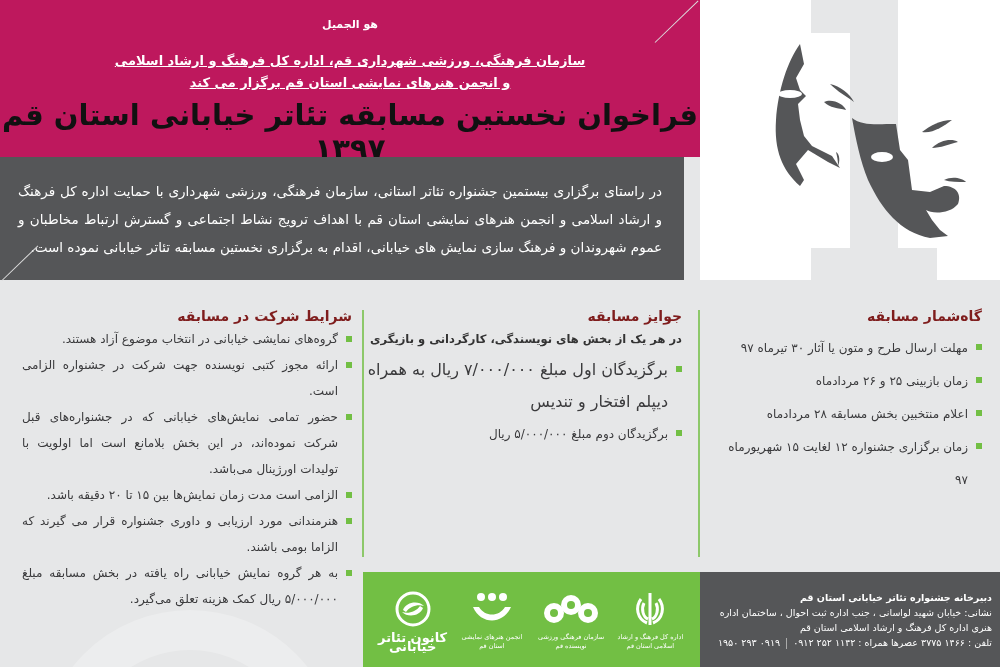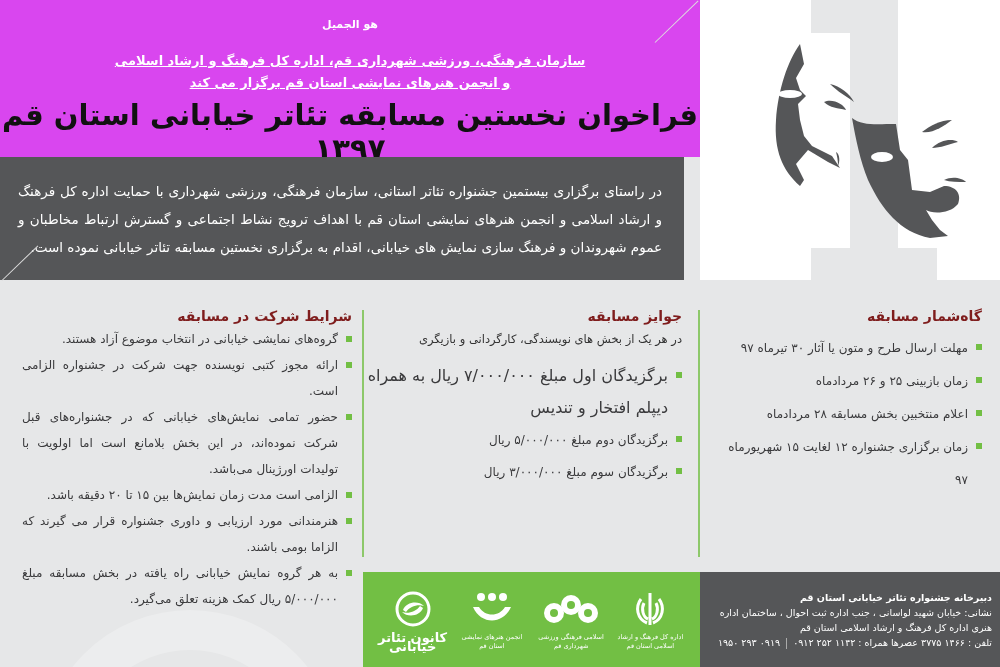--- a/index.html
+++ b/index.html
@@ -6,21 +6,21 @@
     html, body { width: 1000px; height: 667px; overflow: hidden; }
     body {
       position: relative;
       background: #e6e7e8;
       font-family: "DejaVu Sans", sans-serif;
       direction: rtl;
       color: #3a3a3c;
     }
     .top-green {
       position: absolute; left: 0; top: 0; width: 700px; height: 157px;
-      background: #d946ef;
+      background: #be185d;
       text-align: center;
       color: #fff;
     }
     .motto { position: absolute; top: 18px; left: 0; right: 0; font-size: 11px; font-weight: bold; }
     .organizers { position: absolute; top: 50px; left: 0; right: 0; font-size: 13px; font-weight: bold; line-height: 22px; text-decoration: underline; }
     .main-title {
       position: absolute; top: 98px; left: 0; right: 0;
       font-size: 29px; font-weight: bold; color: #111; letter-spacing: -0.5px;
     }
     .intro-band {
@@ -40,21 +40,21 @@
     .art .bar1 { position: absolute; left: 111px; top: 0; width: 87px; height: 280px; background: #e6e7e8; }
     .art .bar2 { position: absolute; left: 111px; top: 248px; width: 126px; height: 32px; background: #e6e7e8; }
     .art .bar3 { position: absolute; left: 111px; top: 33px; width: 39px; height: 215px; background: #fff; }
     .art svg { position: absolute; left: 0; top: 0; }
     .content {
       position: absolute; left: 0; top: 280px; width: 1000px; height: 292px;
     }
     .col { position: absolute; top: 0; height: 292px; padding-top: 28px; }
     .col-divider { position: absolute; top: 30px; width: 2px; height: 247px; background: #8dc86a; }
     .col h3 { color: #7f1d1d; font-size: 14px; font-weight: bold; margin-bottom: 8px; }
-    .col .sub { font-size: 11.5px; font-weight: normal; color: #333; margin-bottom: 14px; }
+    .col .sub { font-size: 11.5px; font-weight: bold; color: #333; margin-bottom: 8px; }
     .col ul { list-style: none; }
     .col li { font-size: 12px; line-height: 30px; color: #3a3a3c; position: relative; padding-right: 14px; }
     .col li::before {
       content: ""; position: absolute; right: 0; top: 12px; width: 6px; height: 6px; background: #72bf44;
     }
     .col.c3 li { line-height: 26px; text-align: justify; }
     .col.c3 li::before { top: 10px; }
     .footer-green {
       position: absolute; left: 363px; top: 572px; width: 337px; height: 95px; background: #72bf44;
       display: flex; flex-direction: row; justify-content: space-around; align-items: center; padding: 0 10px;
@@ -124,21 +124,20 @@
     </ul>
   </div>
   <div class="col-divider" style="left:698px;"></div>
 
   <div class="col c2" style="right:318px;width:320px;">
     <h3>جوایز مسابقه</h3>
     <div class="sub">در هر یک از بخش های نویسندگی، کارگردانی و بازیگری</div>
     <ul>
       <li style="font-size:16px;line-height:32px;">برگزیدگان اول مبلغ ۷/۰۰۰/۰۰۰ ریال به همراه دیپلم افتخار و تندیس</li>
       <li style="line-height:32px;">برگزیدگان دوم مبلغ ۵/۰۰۰/۰۰۰ ریال</li>
-      <li style="line-height:32px;">برگزیدگان سوم مبلغ ۳/۰۰۰/۰۰۰ ریال</li>
     </ul>
   </div>
   <div class="col-divider" style="left:362px;"></div>
 
   <div class="col c3" style="right:648px;width:330px;padding-top:28px;">
     <h3 style="margin-bottom:2px;">شرایط شرکت در مسابقه</h3>
     <ul>
       <li>گروه‌های نمایشی خیابانی در انتخاب موضوع آزاد هستند.</li>
       <li>ارائه مجوز کتبی نویسنده جهت شرکت در جشنواره الزامی است.</li>
       <li>حضور تمامی نمایش‌های خیابانی که در جشنواره‌های قبل شرکت نموده‌اند، در این بخش بلامانع است اما اولویت با تولیدات اورژینال می‌باشد.</li>
@@ -170,21 +169,21 @@
     <div class="glyph">
       <svg width="62" height="36" viewBox="0 0 62 36">
           <circle cx="31" cy="14" r="10" fill="#fff"></circle>
           <circle cx="14" cy="22" r="10" fill="#fff"></circle>
           <circle cx="48" cy="22" r="10" fill="#fff"></circle>
           <circle cx="31" cy="14" r="4" fill="#72bf44"></circle>
           <circle cx="14" cy="22" r="4" fill="#72bf44"></circle>
           <circle cx="48" cy="22" r="4" fill="#72bf44"></circle>
         </svg>
     </div>
-    <div class="cap">اسلامی فرهنگی ورزشی شهرداری قم</div>
+    <div class="cap">سازمان فرهنگی ورزشی نویسنده قم</div>
   </div>
   <div class="logo">
     <div class="glyph">
       <svg width="50" height="36" viewBox="0 0 50 36">
           <circle cx="14" cy="6" r="4" fill="#fff"></circle>
           <circle cx="25" cy="6" r="4" fill="#fff"></circle>
           <circle cx="36" cy="6" r="4" fill="#fff"></circle>
           <path d="M6 16 C14 34 36 34 44 16 L38 16 C32 26 18 26 12 16 Z" fill="#fff"></path>
         </svg>
     </div>

